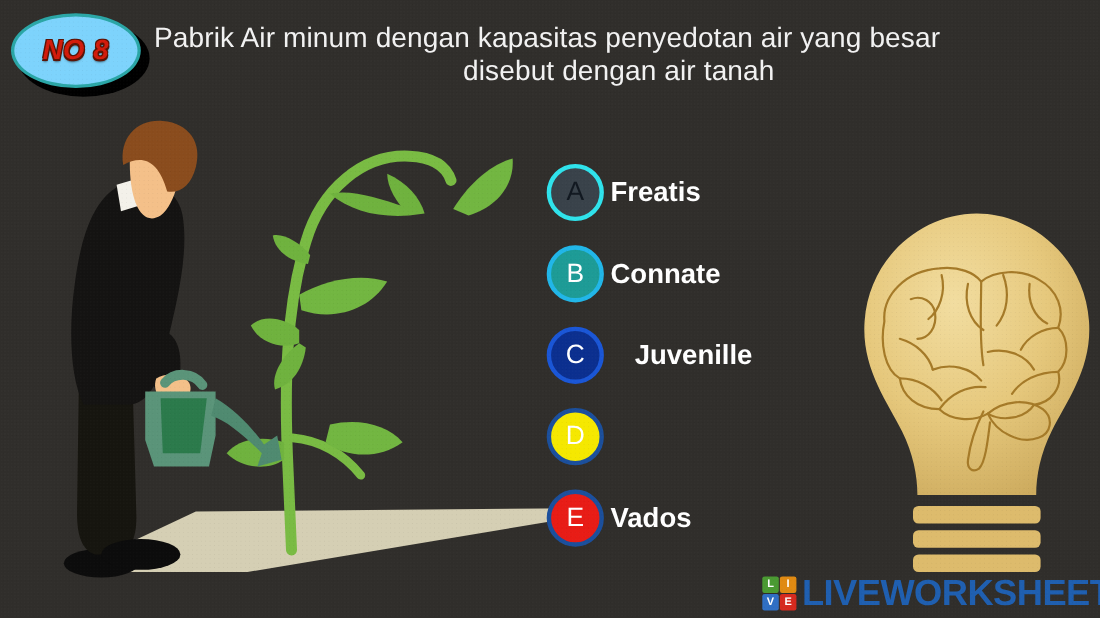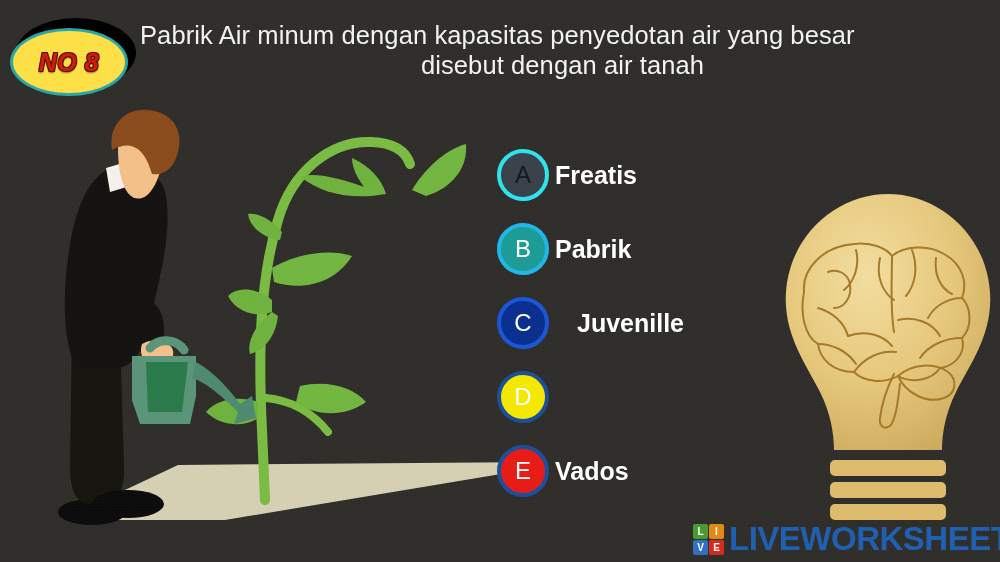--- a/index.html
+++ b/index.html
@@ -43,24 +43,24 @@
   }
   #badge-shadow {
     position: absolute;
     left: 8px; top: 6px;
     width: 120px; height: 70px;
     background: #000000;
     border-radius: 50%;
   }
   #badge-ellipse {
     position: absolute;
-    left: 2px; top: 16px;
+    left: 2px; top: 0;
     width: 118px; height: 68px;
     border-radius: 50%;
-    background: #fde047;
+    background: #7dd3fc;
     border: 3px solid #2aa6a6;
     box-sizing: border-box;
     display: flex;
     align-items: center;
     justify-content: center;
   }
   #badge-text {
     font-size: 25px;
     font-weight: bold;
     font-style: italic;
@@ -277,21 +277,21 @@
       <div class="bubble" style="background:#39424a;border:4px solid #2fe3ec;color:#111820;">
         <span>A</span>
       </div>
       <div class="opt-label">Freatis</div>
     </div>
 
     <div class="option">
       <div class="bubble" style="background:#1d9b96;border:4px solid #21b6e8;color:#ffffff;">
         <span>B</span>
       </div>
-      <div class="opt-label">Pabrik</div>
+      <div class="opt-label">Connate</div>
     </div>
 
     <div class="option">
       <div class="bubble" style="background:#0b2f8f;border:4px solid #1a56d6;color:#ffffff;">
         <span>C</span>
       </div>
       <div class="opt-label" style="margin-left:28px;">Juvenille</div>
     </div>
 
     <div class="option">

